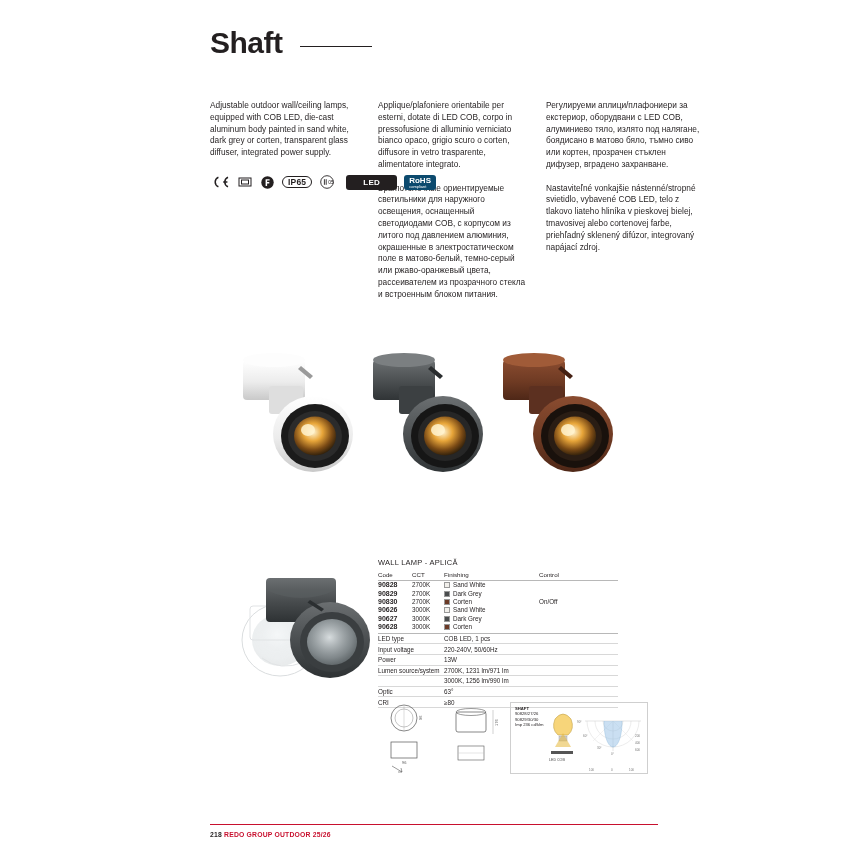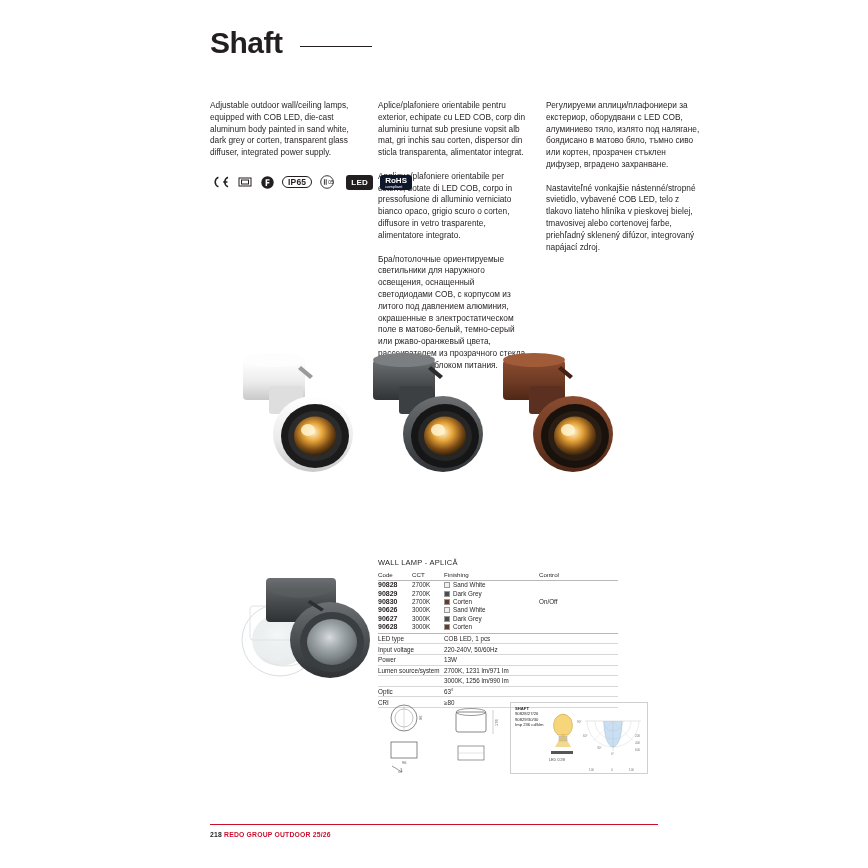--- a/index.html
+++ b/index.html
@@ -38,24 +38,24 @@
   
   .icons { position:absolute; left:210px; top:172px; display:flex; align-items:center; gap:7px; }
   .ico { height:20px; display:flex; align-items:center; justify-content:center; }
   .ico svg { display:block; }
   .ico-text {
     border:1px solid #231f20; border-radius:9px; padding:1px 5px;
     font-size:7.5px; font-weight:bold; letter-spacing:0.2px;
   }
   .ico-led {
     background:#231f20; color:#fff; border-radius:3px;
-    font-size:8px; font-weight:bold; padding:3px 5px; letter-spacing:0.3px;
+    font-size:8px; font-weight:bold; padding:3px 17px; letter-spacing:0.3px;
   }
   .ico-rohs {
-    background:#0f172a; color:#fff; border-radius:3px;
+    background:#0c4a6e; color:#fff; border-radius:3px;
     font-size:8px; font-weight:bold; padding:2px 5px 1px; text-align:left; line-height:1;
   }
   .ico-rohs .sub { display:block; font-size:4px; font-weight:normal; letter-spacing:0; }
   .ico-ip { text-align:right; line-height:1; }
   .ico-ip .big { font-size:8.5px; font-weight:bold; }
 
   
   .photos { position:absolute; left:205px; top:338px; width:440px; height:180px; }
 
   
@@ -119,21 +119,20 @@
   <div class="title-block">
     <h1 class="title">Shaft</h1>
   </div>
   <div class="title-rule"></div>
 
   <div class="desc-col" id="col1">
     <p>Adjustable outdoor wall/ceiling lamps, equipped with COB LED, die-cast aluminum body painted in sand white, dark grey or corten, transparent glass diffuser, integrated power supply.</p>
   </div>
 
   <div class="desc-col" id="col2">
-    <p>Aplice/plafoniere orientabile pentru exterior, echipate cu LED COB, corp din aluminiu turnat sub presiune vopsit alb mat, gri inchis sau corten, dispersor din sticla transparenta, alimentator integrat.</p>
     <p>Applique/plafoniere orientabile per esterni, dotate di LED COB, corpo in pressofusione di alluminio verniciato bianco opaco, grigio scuro o corten, diffusore in vetro trasparente, alimentatore integrato.</p>
     <p>Бра/потолочные ориентируемые светильники для наружного освещения, оснащенный светодиодами COB, с корпусом из литого под давлением алюминия, окрашенные в электростатическом поле в матово-белый, темно-серый или ржаво-оранжевый цвета, рассеивателем из прозрачного стекла и встроенным блоком питания.</p>
   </div>
 
   <div class="desc-col" id="col3">
     <p>Регулируеми аплици/плафониери за екстериор, оборудвани с LED COB, алуминиево тяло, излято под налягане, боядисано в матово бяло, тъмно сиво или кортен, прозрачен стъклен дифузер, вградено захранване.</p>
     <p>Nastaviteľné vonkajšie nástenné/stropné svietidlo, vybavené COB LED, telo z tlakovo liateho hliníka v pieskovej bielej, tmavosivej alebo cortenovej farbe, priehľadný sklenený difúzor, integrovaný napájací zdroj.</p>
   </div>
 
   <div class="icons">

